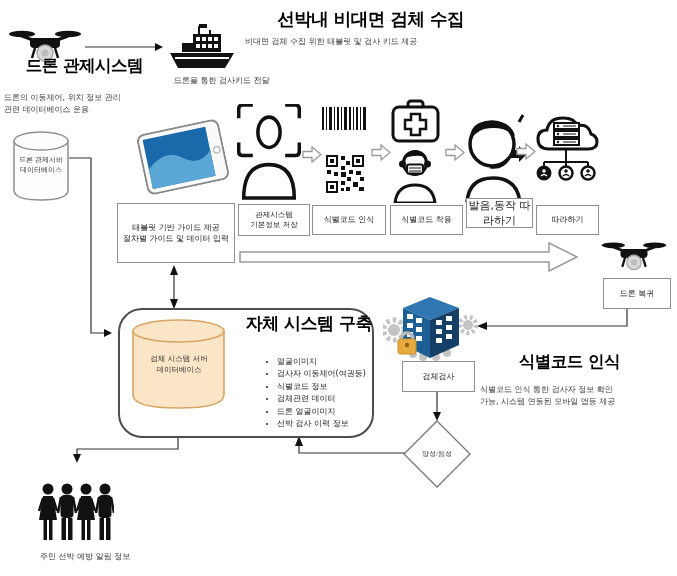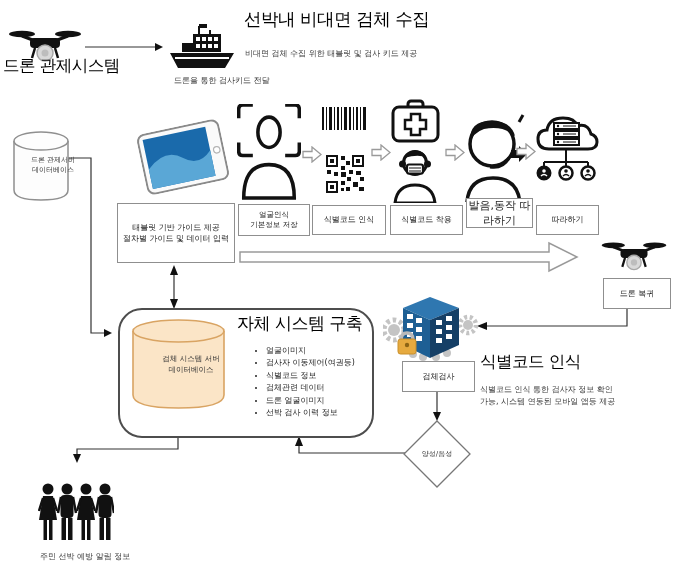--- a/index.html
+++ b/index.html
@@ -2,38 +2,38 @@
 <html><head>
 <meta charset="utf-8">
 <style>
   html,body{margin:0;padding:0;background:#fff;}
   #canvas{
     position:relative;width:677px;height:576px;background:#fff;overflow:hidden;
     font-family:"DejaVu Sans","Liberation Sans",sans-serif;color:#111;
   }
   .abs{position:absolute;}
   .txt{position:absolute;white-space:pre-line;line-height:1.45;color:#222;}
-  .title{font-weight:normal;color:#000;line-height:1.1;letter-spacing:-0.5px;}
+  .title{font-weight:bold;color:#000;line-height:1.1;letter-spacing:-0.5px;text-align:right;}
   .small{font-size:8px;color:#3a3a3a;}
   .box{
     position:absolute;border:1px solid #8f8f8f;background:#fff;
     display:flex;align-items:center;justify-content:center;text-align:center;
     font-size:8px;line-height:1.4;white-space:pre-line;color:#222;
   }
   .biground{
     position:absolute;left:118px;top:308px;width:252px;height:126px;
     border:2px solid #4d4d4d;border-radius:24px;background:#fff;
   }
   .cyl-label{
     position:absolute;display:flex;align-items:center;justify-content:center;
-    text-align:center;white-space:pre-line;line-height:1.5;color:#333;margin-left:12px;
+    text-align:center;white-space:pre-line;line-height:1.5;color:#333;
   }
-  ul.bullets{position:absolute;left:252px;top:341px;margin:4px;padding:0 0 0 10px;
+  ul.bullets{position:absolute;left:252px;top:341px;margin:15px;padding:0 0 0 10px;
     font-size:8px;line-height:1.55;color:#222;list-style:disc;}
-  .diamond-wrap{position:absolute;left:402px;top:419px;width:70px;height:70px;}
+  .diamond-wrap{position:absolute;left:402px;top:419px;width:70px;height:70px;font-family:Liberation Serif, serif;}
   .diamond-label{position:absolute;left:0;top:0;width:70px;height:70px;
     display:flex;align-items:center;justify-content:center;font-size:7px;color:#333;}
   svg{display:block;}
 </style>
 </head>
 <body>
 
 <div id="canvas">
 
   <svg class="abs" style="left:0;top:0" width="677" height="576">
@@ -81,23 +81,25 @@
     <rect x="27" y="22" width="4" height="4" fill="#fff"></rect>
       <rect x="33" y="22" width="4" height="4" fill="#fff"></rect>
     <rect x="39" y="22" width="4" height="4" fill="#fff"></rect>
       <rect x="45" y="22" width="4" height="4" fill="#fff"></rect>
     <rect x="13" y="21" width="11" height="9" fill="#111"></rect>
     <polygon points="1,31 65,31 56,46 9,46" fill="#111"></polygon>
     <rect x="6" y="35" width="54" height="2" fill="#fff"></rect>
   </svg>
 
   <div class="txt title" style="left:3px;top:57px;width:140px;font-size:16.5px">드론 관제시스템</div>
+  <div class="txt small" style="left:4px;top:92px;width:140px">드론의 이동제어, 위치 정보 관리
+관련 데이터베이스 운용</div>
 
   <div class="txt title" style="left:244px;top:10px;width:220px;font-size:17.5px">선박내 비대면 검체 수집</div>
-  <div class="txt small" style="left:245px;top:48px;width:210px">비대면 검체 수집 위한 태블릿 및 검사 키드 제공</div>
+  <div class="txt small" style="left:245px;top:36px;width:210px">비대면 검체 수집 위한 태블릿 및 검사 키드 제공</div>
   <div class="txt small" style="left:174px;top:75px;width:120px">드론을 통한 검사키드 전달</div>
 
   <svg class="abs" style="left:12px;top:130px" width="58" height="72" viewBox="0 0 58 72">
     <path d="M2,11 V60 Q2,70 29,70 Q56,70 56,60 V11" fill="#fdfdfd" stroke="#8f8f8f" stroke-width="1.5"></path>
     <ellipse cx="29" cy="11" rx="27" ry="9" fill="#fdfdfd" stroke="#8f8f8f" stroke-width="1.5"></ellipse>
   </svg>
   <div class="cyl-label" style="left:14px;top:150px;width:54px;height:30px;font-size:7px">드론 관제서버
 데이터베이스</div>
 
   <svg class="abs" style="left:141px;top:126px;transform:rotate(-12deg)" width="84" height="62" viewBox="0 0 84 62">
@@ -227,21 +229,21 @@
   <svg class="abs" style="left:445px;top:144px" width="20" height="17" viewBox="0 0 20 17">
     <polygon points="1,5.5 10,5.5 10,1 19,8.5 10,16 10,11.5 1,11.5" fill="#fff" stroke="#9a9a9a" stroke-width="1.3"></polygon>
   </svg>
   <svg class="abs" style="left:516px;top:143px" width="20" height="17" viewBox="0 0 20 17">
     <polygon points="1,5.5 10,5.5 10,1 19,8.5 10,16 10,11.5 1,11.5" fill="#fff" stroke="#9a9a9a" stroke-width="1.3"></polygon>
   </svg>
 
   <div class="box" style="left:117px;top:203px;width:116px;height:58px">태블릿 기반 가이드 제공
 절차별 가이드 및 데이터 입력</div>
 
-  <div class="box" style="left:238px;top:204px;width:70px;height:30px;font-size:7.5px">얼굴인식
+  <div class="box" style="left:238px;top:204px;width:70px;height:30px;font-size:7.5px">관제시스템
 기본정보 저장</div>
   <div class="box" style="left:312px;top:205px;width:72px;height:28px">식별코드 인식</div>
   <div class="box" style="left:390px;top:205px;width:71px;height:28px">식별코드 착용</div>
   <div class="box" style="left:466px;top:198px;width:65px;height:28px;font-size:11px">발음,동작 따라하기</div>
   <div class="box" style="left:536px;top:205px;width:61px;height:28px">따라하기</div>
 
   <div class="biground"></div>
   <svg class="abs" style="left:130px;top:317px" width="97" height="94" viewBox="0 0 97 94">
     <path d="M3,14 V78 Q3,91 48.5,91 Q94,91 94,78 V14" fill="#fbe5c7" stroke="#d9a463" stroke-width="1.6"></path>
     <ellipse cx="48.5" cy="14" rx="45.5" ry="11" fill="#fbe5c7" stroke="#d9a463" stroke-width="1.6"></ellipse>

